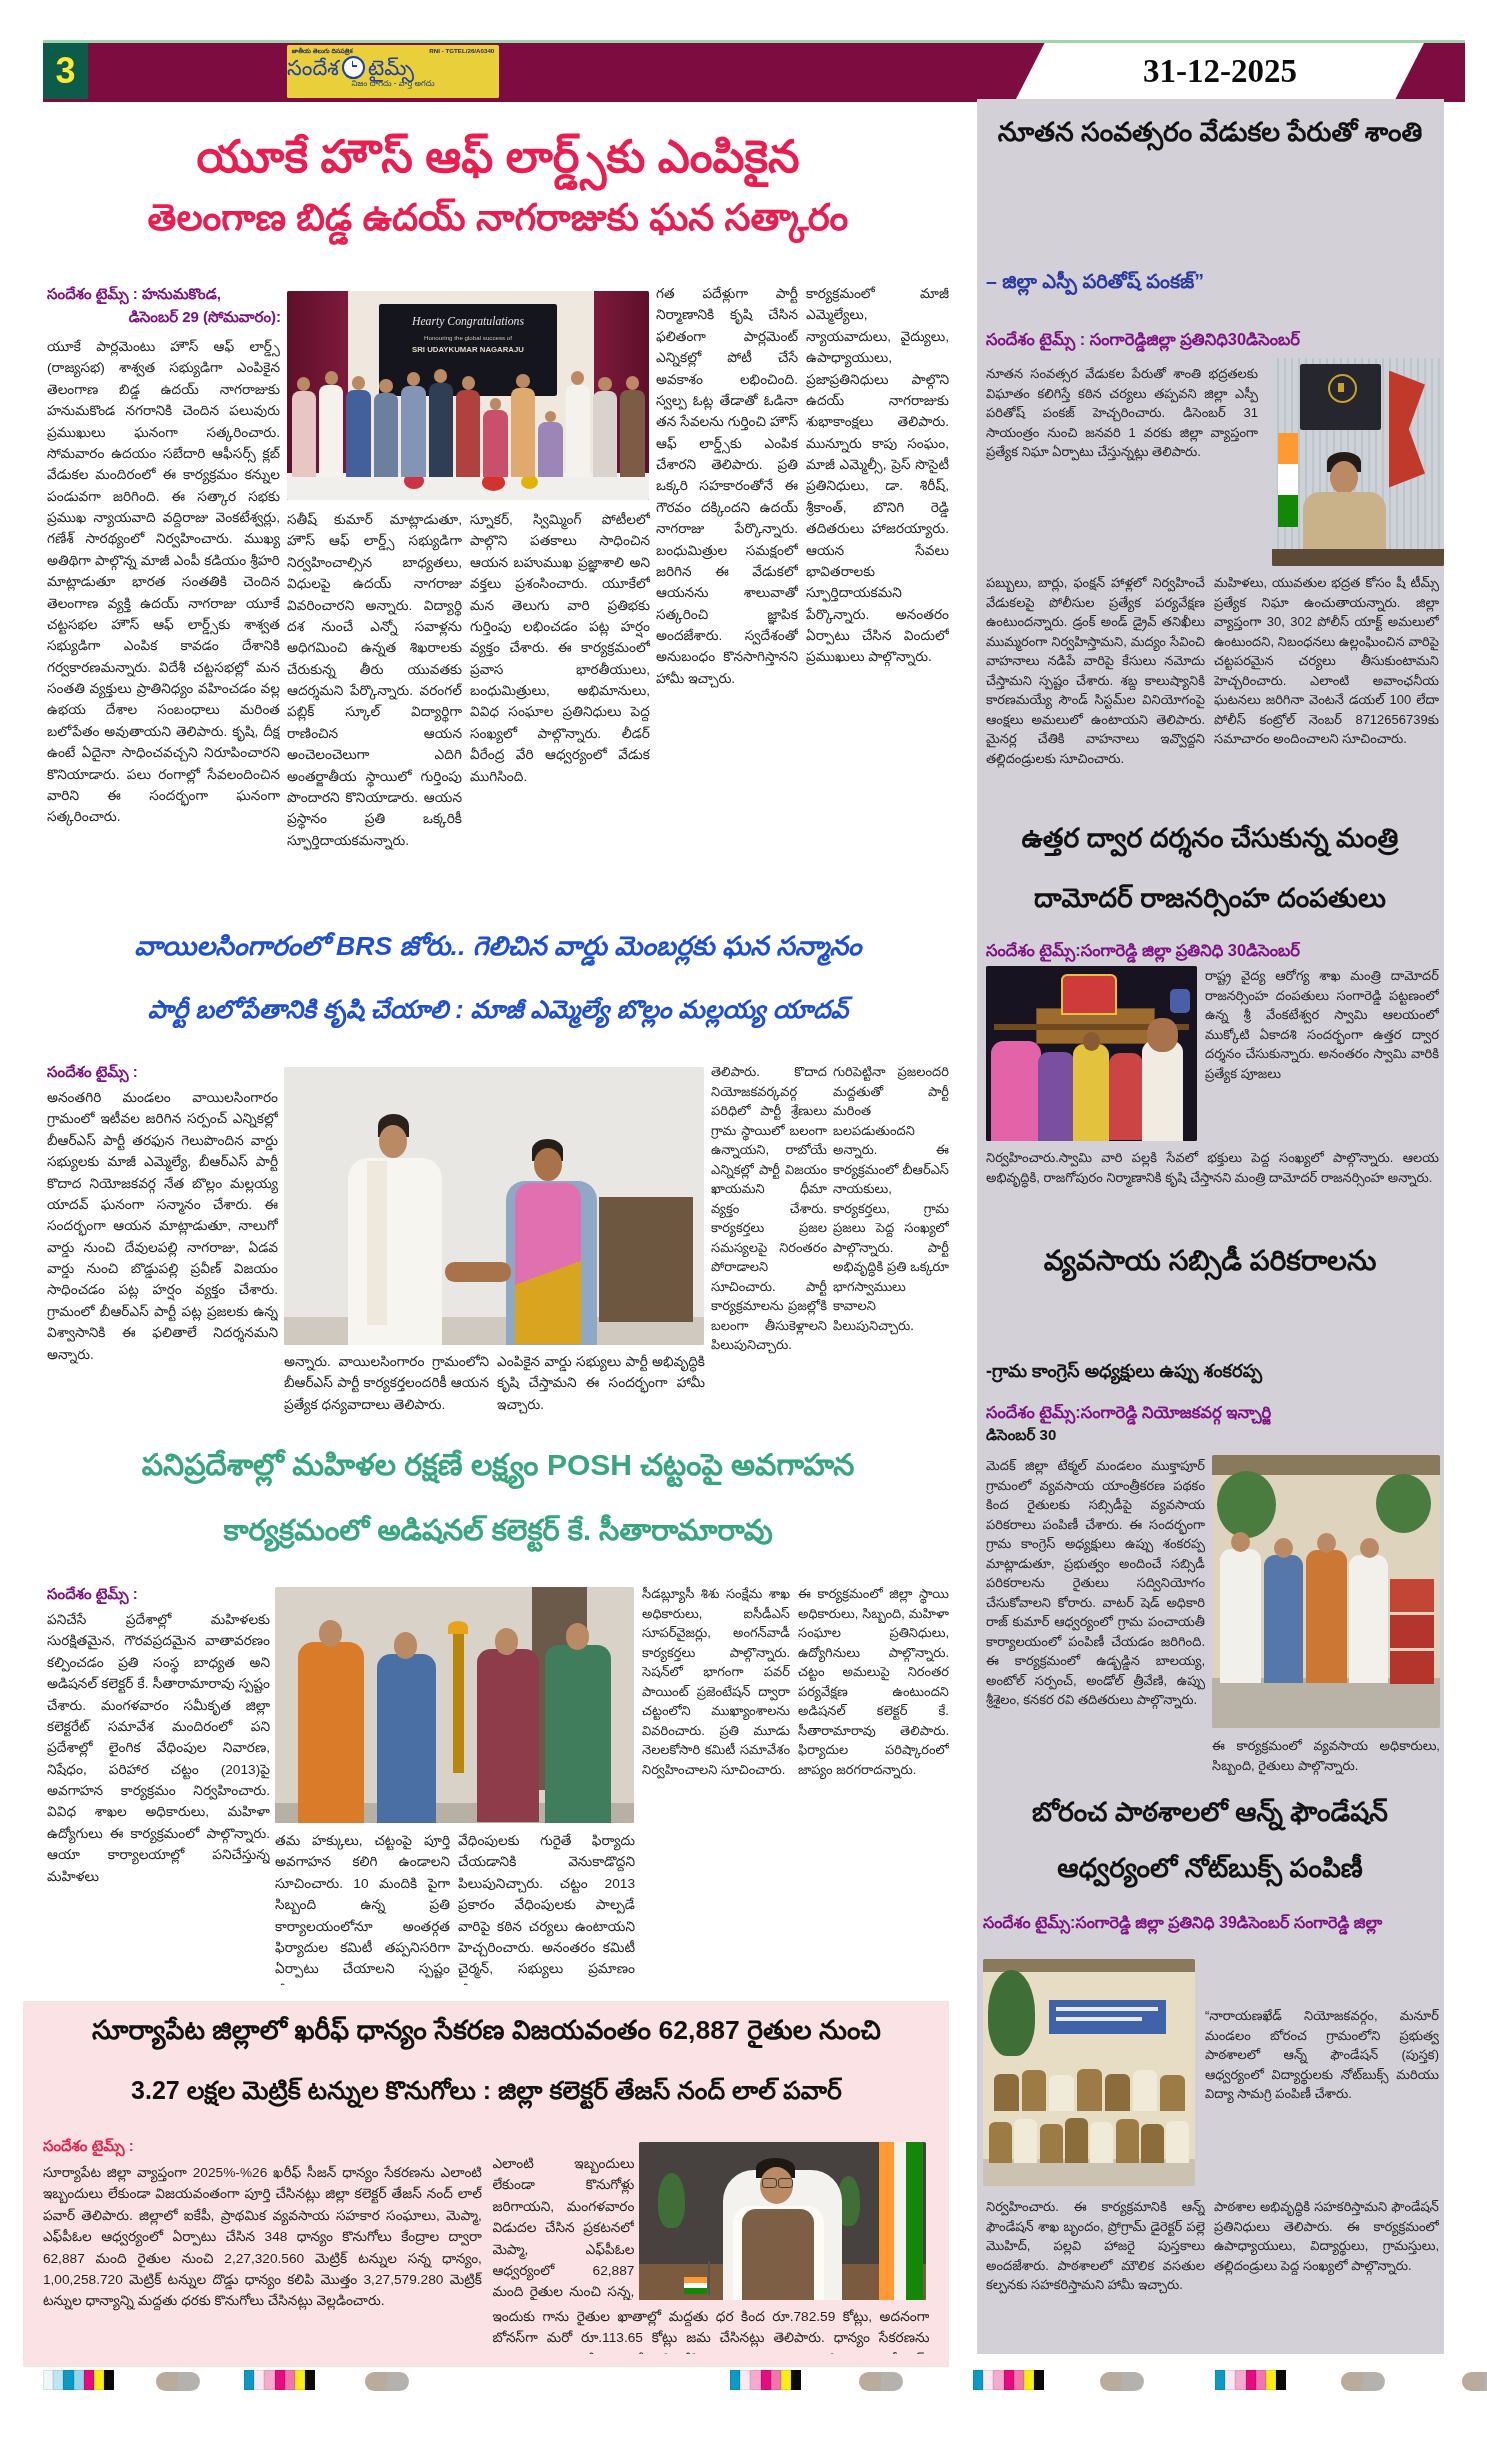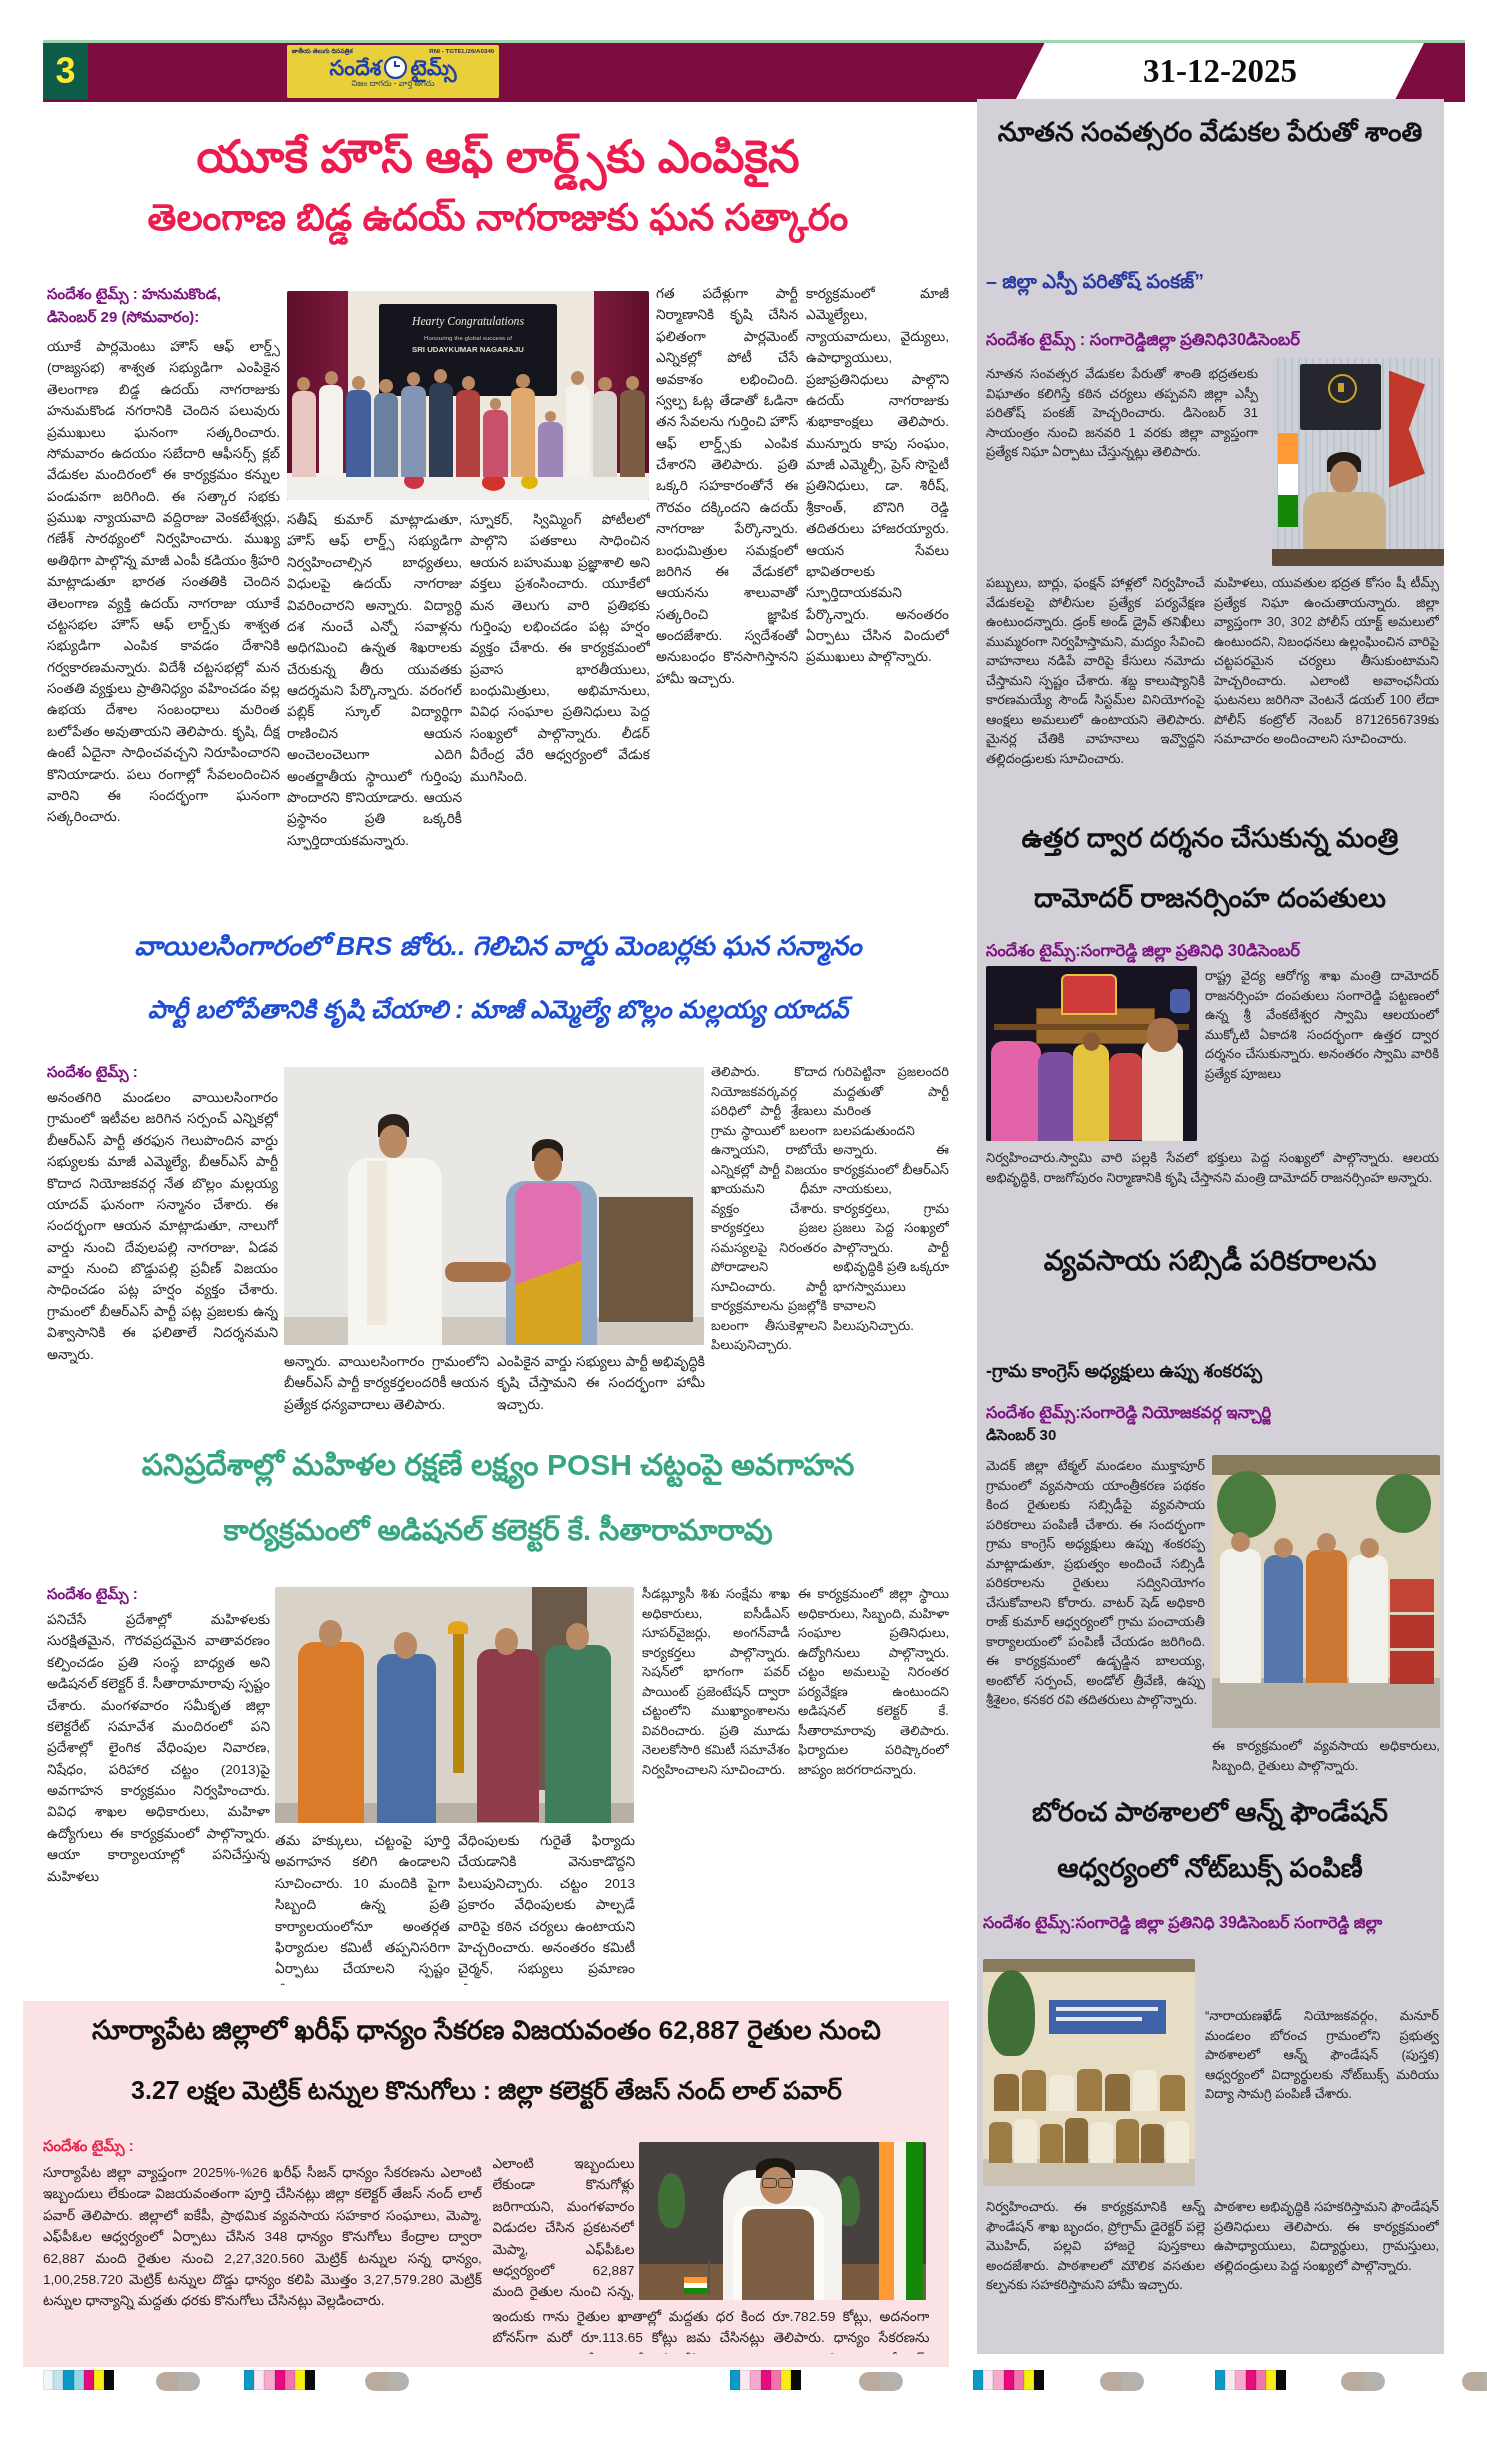--- a/index.html
+++ b/index.html
@@ -16,22 +16,22 @@
   .hl-green{color:#35a67e;}
   .hl-black{color:#121212;}
   .byline-blue{color:#2b3aa0;font-weight:bold;font-size:19.5px;}
   
   .mast-bar{background:#7d0c41;border-top:3.1px solid #9ed4ae;}
   .pageno{background:#0d5b49;color:#ffe933;font-weight:bold;font-size:36px;
           display:flex;align-items:center;justify-content:center;}
   .logo{background:#e9cf3a;border-radius:1.6px;text-align:center;overflow:hidden;}
   .logo .tiny{display:flex;justify-content:space-between;padding:1.6px 4.7px 0 4.7px;
               font-size:6.2px;color:#202a66;font-weight:bold;}
-  .logo .ttl{display:flex;align-items:center;justify-content:center;gap:3.1px;
-             color:#1c3fae;font-weight:bold;font-size:21px;line-height:1;}
+  .logo .ttl{display:flex;align-items:center;gap:3.1px;
+             color:#1c3fae;font-weight:normal;font-size:21px;line-height:1;}
   .clock{width:19px;height:19px;border-radius:50%;background:#fff;border:2.3px solid #1c3fae;
          position:relative;display:inline-block;}
   .clock:before{content:"";position:absolute;left:7.8px;top:3.1px;width:1.6px;height:6.2px;background:#1c3fae;}
   .clock:after{content:"";position:absolute;left:7.8px;top:7.8px;width:5.5px;height:1.6px;background:#1c3fae;}
   .logo .tag{font-size:8.2px;color:#27406e;margin-top:0.8px;}
   .dateplate{background:#ffffff;clip-path:polygon(7% 0,100% 0,93% 100%,0 100%);
              display:flex;align-items:center;justify-content:center;
              font-family:"Liberation Serif","DejaVu Serif",serif;
              font-weight:bold;font-size:33px;color:#0c0c0c;}
   
@@ -75,21 +75,21 @@
   <div class="abs dateplate" style="left:1016px;top:43px;width:408px;height:56px;">
     <span>31-12-2025</span>
   </div>
 
   <div class="abs graycol" style="left:977px;top:99px;width:467px;height:2255px;"></div>
 
   <div class="abs hl hl-red" style="left:47px;top:131px;width:902px;font-size:45px;">యూకే హౌస్ ఆఫ్ లార్డ్స్‌కు ఎంపికైన</div>
   <div class="abs hl hl-red" style="left:47px;top:197px;width:902px;font-size:37px;">తెలంగాణ బిడ్డ ఉదయ్ నాగరాజుకు ఘన సత్కారం</div>
 
   <div class="abs dl" style="left:47px;top:283px;width:234px;">సందేశం టైమ్స్ : హనుమకొండ,</div>
-  <div class="abs dl" style="left:47px;top:306px;width:234px;">డిసెంబర్ 29 (సోమవారం):</div>
+  <div class="abs dl" style="left:47px;top:306px;width:234px;text-align:right;">డిసెంబర్ 29 (సోమవారం):</div>
   <div class="abs bt" style="left:47px;top:336px;width:233px;height:569px;">యూకే పార్లమెంటు హౌస్ ఆఫ్ లార్డ్స్ (రాజ్యసభ) శాశ్వత సభ్యుడిగా ఎంపికైన తెలంగాణ బిడ్డ ఉదయ్ నాగరాజుకు హనుమకొండ నగరానికి చెందిన పలువురు ప్రముఖులు ఘనంగా సత్కరించారు. సోమవారం ఉదయం సబేదారి ఆఫీసర్స్ క్లబ్ వేడుకల మందిరంలో ఈ కార్యక్రమం కన్నుల పండువగా జరిగింది. ఈ సత్కార సభకు ప్రముఖ న్యాయవాది వద్దిరాజు వెంకటేశ్వర్లు, గణేశ్ సారథ్యంలో నిర్వహించారు. ముఖ్య అతిథిగా పాల్గొన్న మాజీ ఎంపీ కడియం శ్రీహరి మాట్లాడుతూ భారత సంతతికి చెందిన తెలంగాణ వ్యక్తి ఉదయ్ నాగరాజు యూకే చట్టసభల హౌస్ ఆఫ్ లార్డ్స్‌కు శాశ్వత సభ్యుడిగా ఎంపిక కావడం దేశానికి గర్వకారణమన్నారు. విదేశీ చట్టసభల్లో మన సంతతి వ్యక్తులు ప్రాతినిధ్యం వహించడం వల్ల ఉభయ దేశాల సంబంధాలు మరింత బలోపేతం అవుతాయని తెలిపారు. కృషి, దీక్ష ఉంటే ఏదైనా సాధించవచ్చని నిరూపించారని కొనియాడారు. పలు రంగాల్లో సేవలందించిన వారిని ఈ సందర్భంగా ఘనంగా సత్కరించారు.</div>
 
   <div class="photo" style="left:287px;top:291px;width:362px;height:209px;background:#efe8df;">
     <div class="ph" style="left:0;top:0;width:61px;height:209px;background:linear-gradient(90deg,#5e0f2a,#7d1a3c);"></div>
     <div class="ph" style="right:0;top:0;width:55px;height:209px;background:linear-gradient(90deg,#7d1a3c,#5e0f2a);"></div>
     <div class="ph" style="left:92px;top:12.5px;width:178px;height:92px;background:#15151d;border-radius:2.3px;text-align:center;color:#e8e4da;">
       <div style="font-family:'Liberation Serif',serif;font-style:italic;font-size:11.7px;margin-top:11px;">Hearty Congratulations</div>
       <div style="font-size:6.2px;margin-top:6.2px;color:#c9c4b6;">Honouring the global success of</div>
       <div style="font-size:7.8px;margin-top:4.7px;font-weight:bold;color:#ded8c8;">SRI UDAYKUMAR NAGARAJU</div>
     </div>

